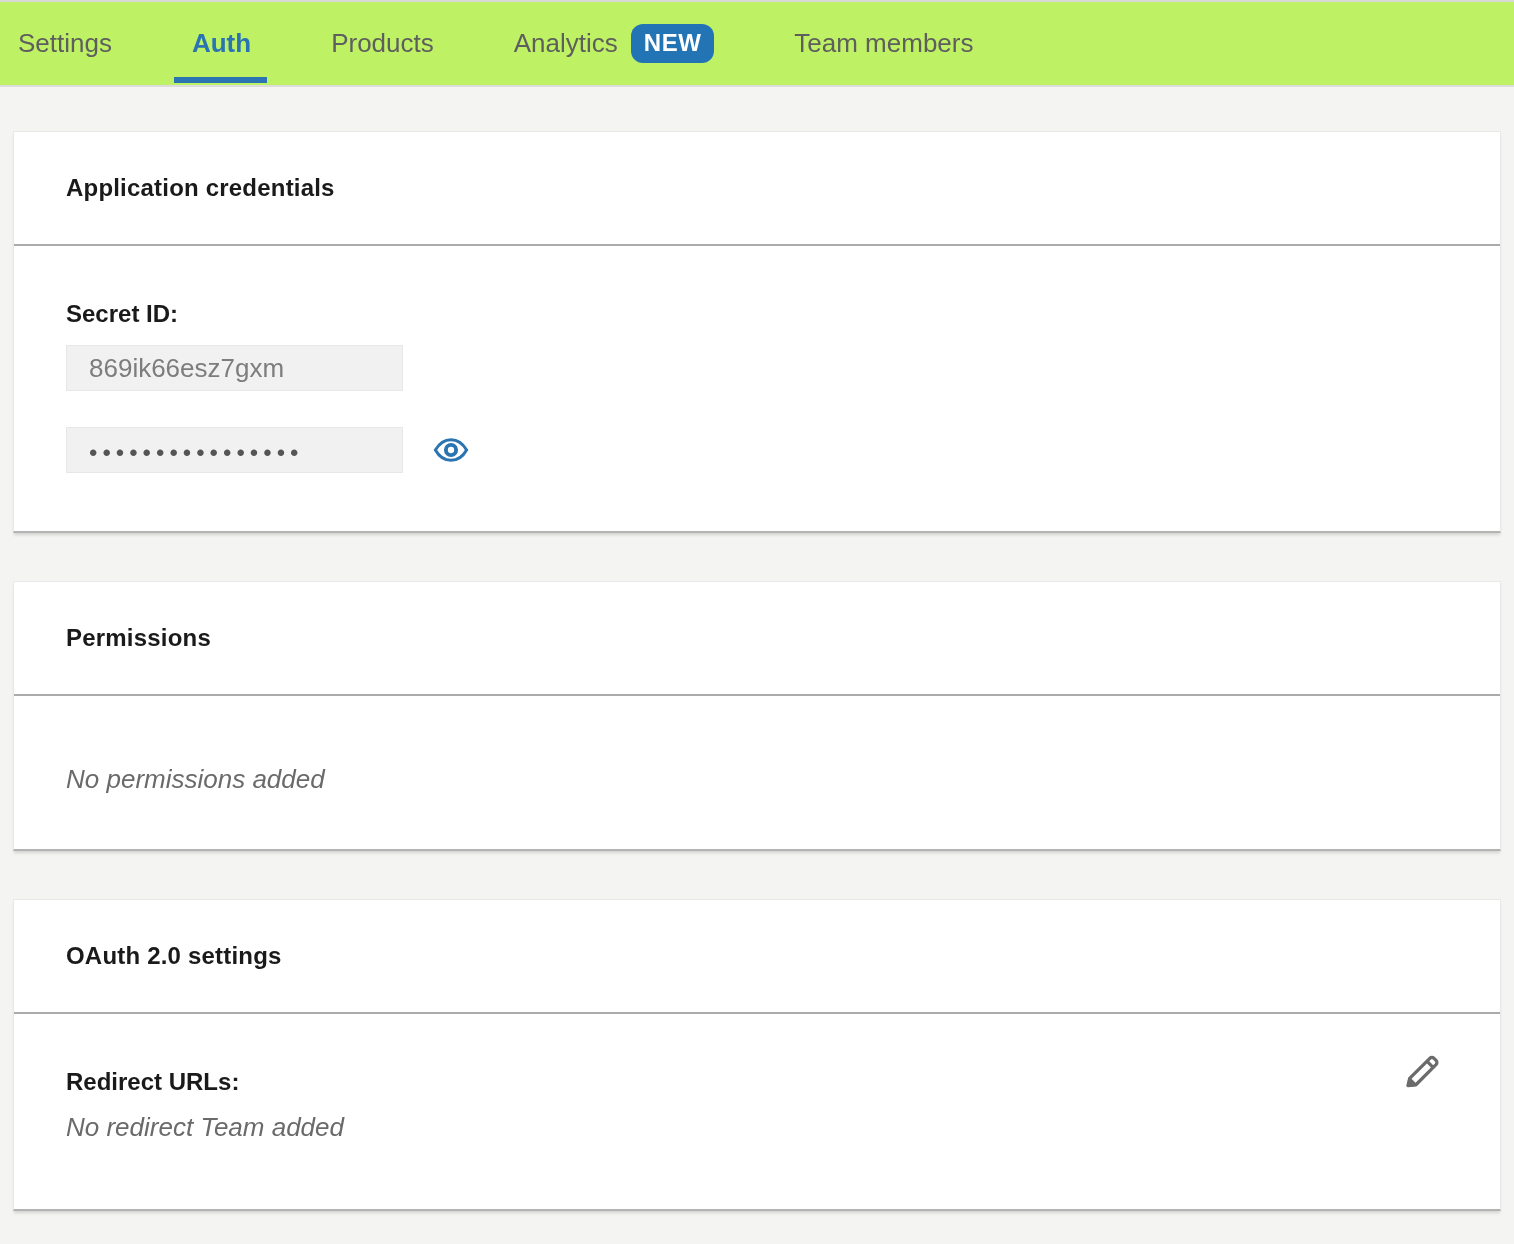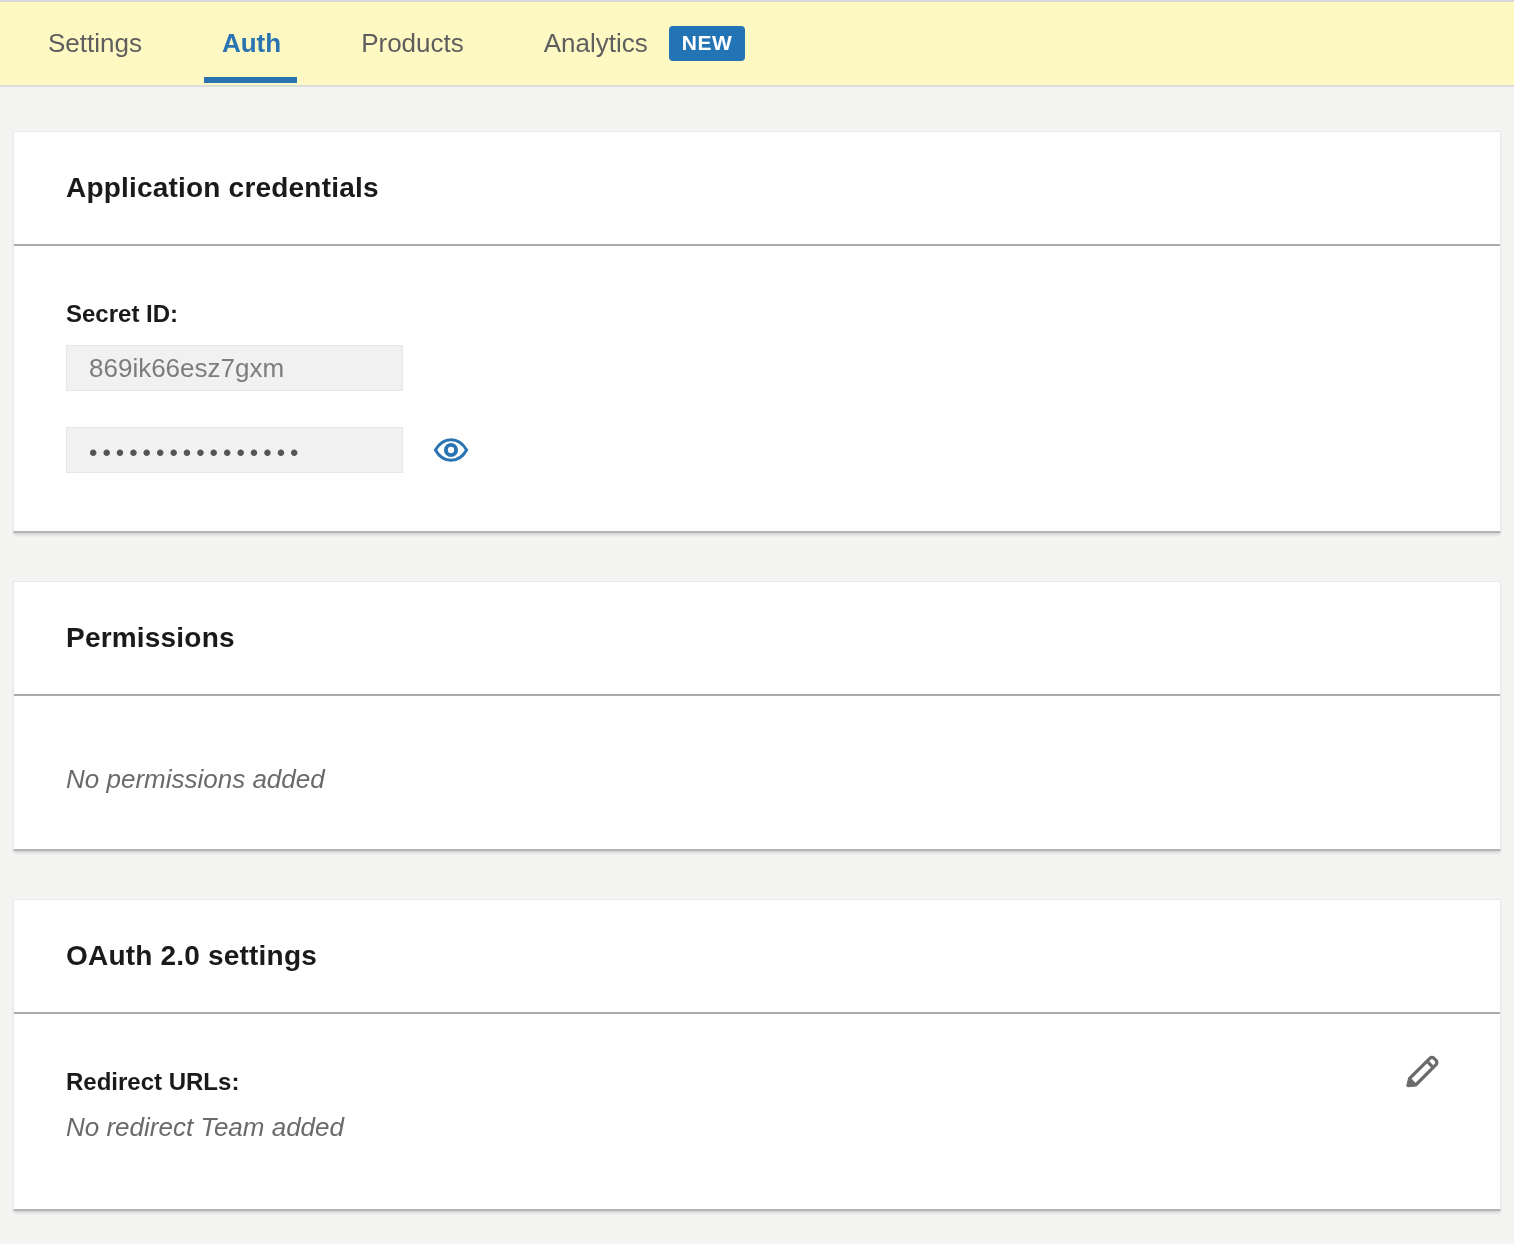--- a/index.html
+++ b/index.html
@@ -8,25 +8,25 @@
     font-family:"Liberation Sans", sans-serif;
     background:#f4f4f3;
     color:#1a1a1a;
     height:1244px;
     overflow:hidden;
   }
   .top-line { height:2px; background:#d8d8d8; }
 
   
   .tabbar {
-    background:#fef9c3;
+    background:#bef264;
     height:85px;
     display:flex;
     align-items:stretch;
-    padding-left:48px;
+    padding-left:18px;
     column-gap:80px;
     border-bottom:2px solid #dcdcdc;
   }
   .tab {
     position:relative;
     display:flex;
     align-items:center;
     font-size:26px;
     font-weight:500;
     color:#5e5e5e;
@@ -37,48 +37,48 @@
   .tab.active::after {
     content:"";
     position:absolute;
     left:-18px; right:-16px;
     bottom:2px;
     height:6px;
     background:#2b74b2;
   }
   .badge {
     display:inline-block;
-    margin-left:21px;
+    margin-left:13px;
     background:#2374b5;
     color:#ffffff;
-    font-size:21px;
+    font-size:24px;
     font-weight:700;
     padding:5px 13px 6px;
-    border-radius:4px;
+    border-radius:12px;
     letter-spacing:0.5px;
   }
 
   
   .content { padding:44px 13px 0 13px; }
   .card {
     background:#ffffff;
     border:1px solid #e9e9e9;
     border-bottom:2px solid #b3b3b3;
     box-shadow:0 3px 3px -1px rgba(0,0,0,0.14);
   }
   .card + .card { margin-top:48px; }
   .card-header {
     height:114px;
     display:flex;
     align-items:center;
     padding:0 52px;
     border-bottom:2px solid #ababab;
   }
   .card-title {
-    font-size:28px;
+    font-size:24px;
     font-weight:700;
     color:#1a1a1a;
     letter-spacing:0.2px;
   }
 
   
   .cred-body { padding:54px 52px 58px; }
   .field-label {
     font-size:24px;
     font-weight:700;
@@ -151,20 +151,23 @@
   </div>
   <div class="tab active">
     <span>Auth</span>
   </div>
   <div class="tab">
     <span>Products</span>
   </div>
   <div class="tab">
     <span>Analytics</span>
     <span class="badge">NEW</span>
+  </div>
+  <div class="tab">
+    <span>Team members</span>
   </div>
 </nav>
 
 <div class="content">
 
   <section class="card">
     <div class="card-header">
       <h2 class="card-title">Application credentials</h2>
     </div>
     <div class="cred-body">

